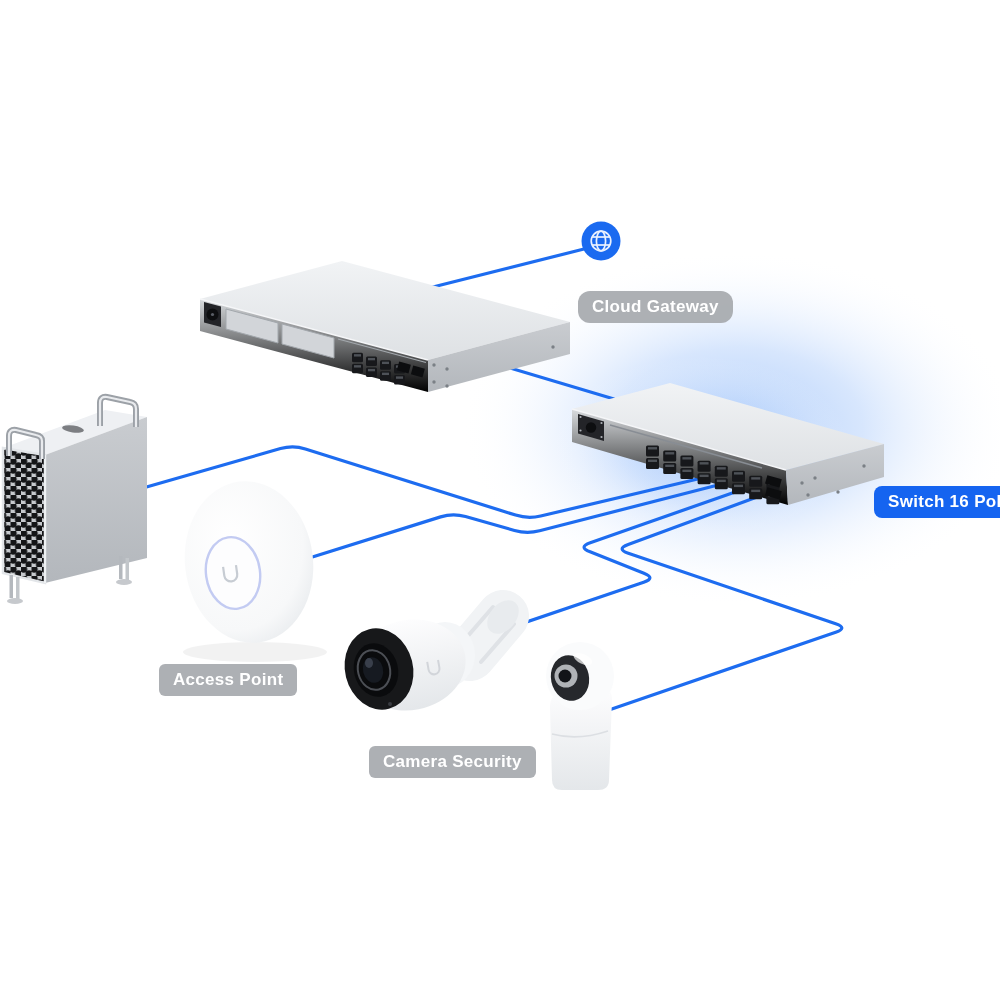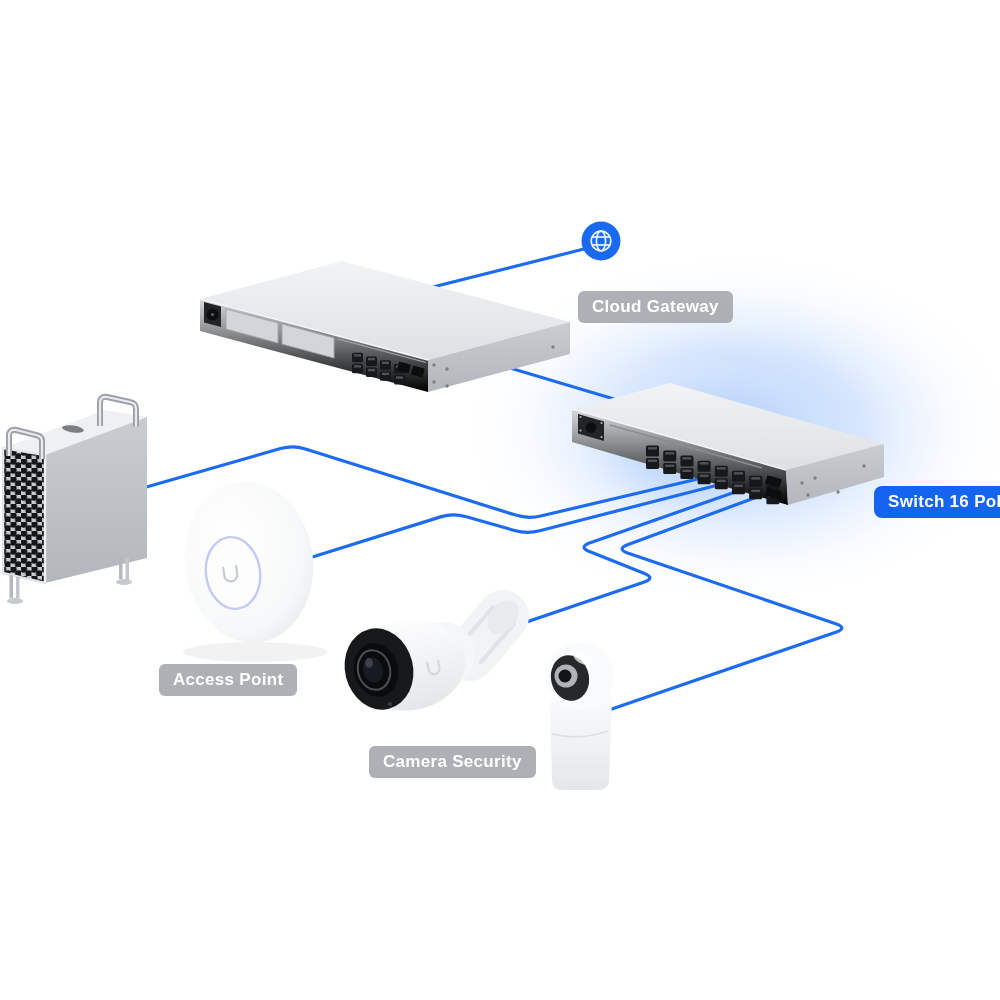--- a/index.html
+++ b/index.html
@@ -3,21 +3,21 @@
 <meta charset="utf-8">
 <style>
   html,body{margin:0;padding:0;background:#fff;}
   #canvas{position:relative;width:1000px;height:1000px;background:#ffffff;overflow:hidden;
           font-family:"Liberation Sans",sans-serif;}
   #scene{position:absolute;left:0;top:0;}
   .badge{position:absolute;color:#fff;font-weight:bold;font-size:17px;letter-spacing:.3px;
          padding:6px 14px;border-radius:6px;white-space:nowrap;}
   .badge-gray{background:rgba(167,170,174,.93);}
   .badge-blue{background:#1564f0;border-radius:8px;}
-  #badge-cloud-gateway{left:578px;top:291px;}
+  #badge-cloud-gateway{left:578px;top:291px;border-radius:12px;}
   #badge-switch{left:874px;top:486px;}
   #badge-access-point{left:159px;top:664px;}
   #badge-camera-security{left:369px;top:746px;}
 </style>
 </head>
 <body>
 
 <div id="canvas">
 <svg id="scene" width="1000" height="1000" viewBox="0 0 1000 1000">
   <defs>

